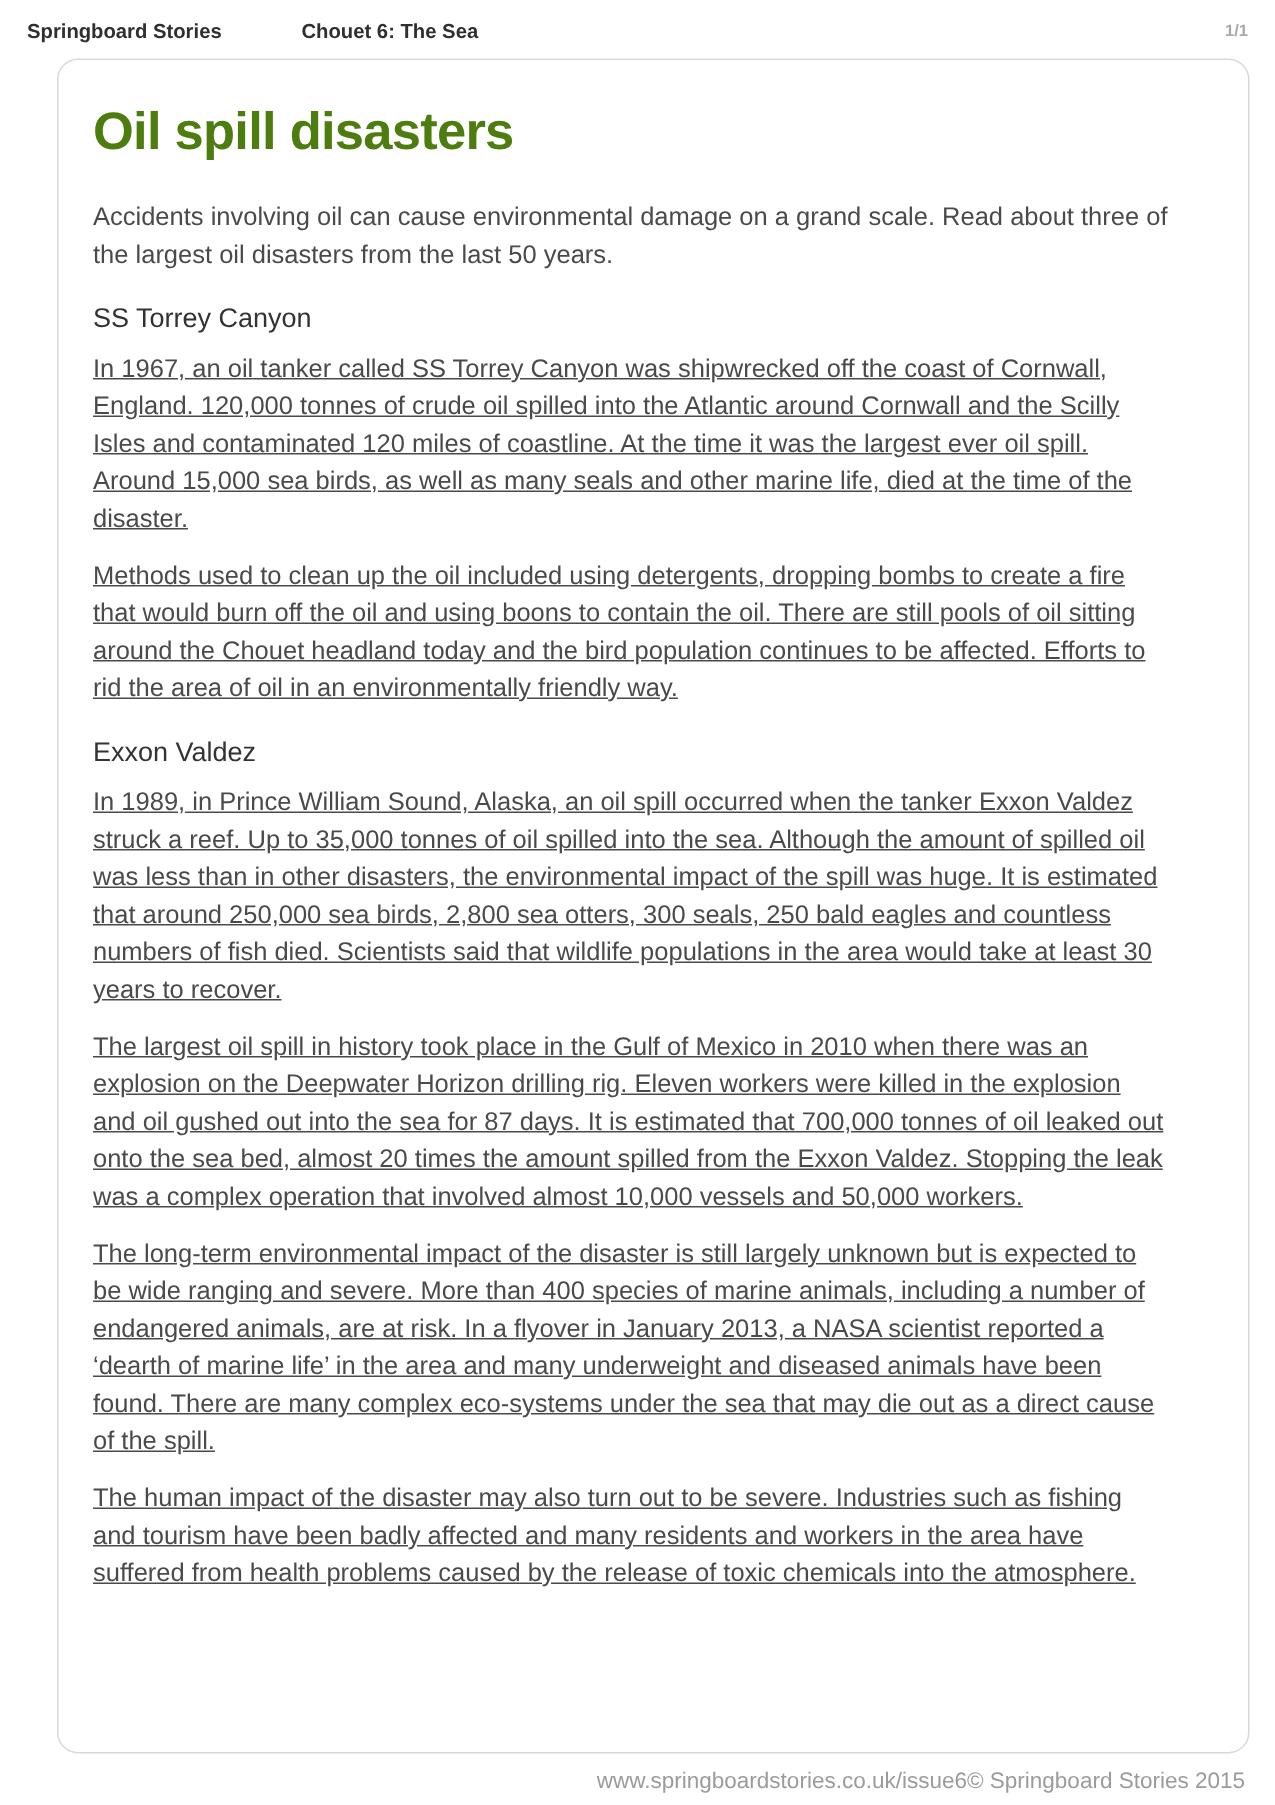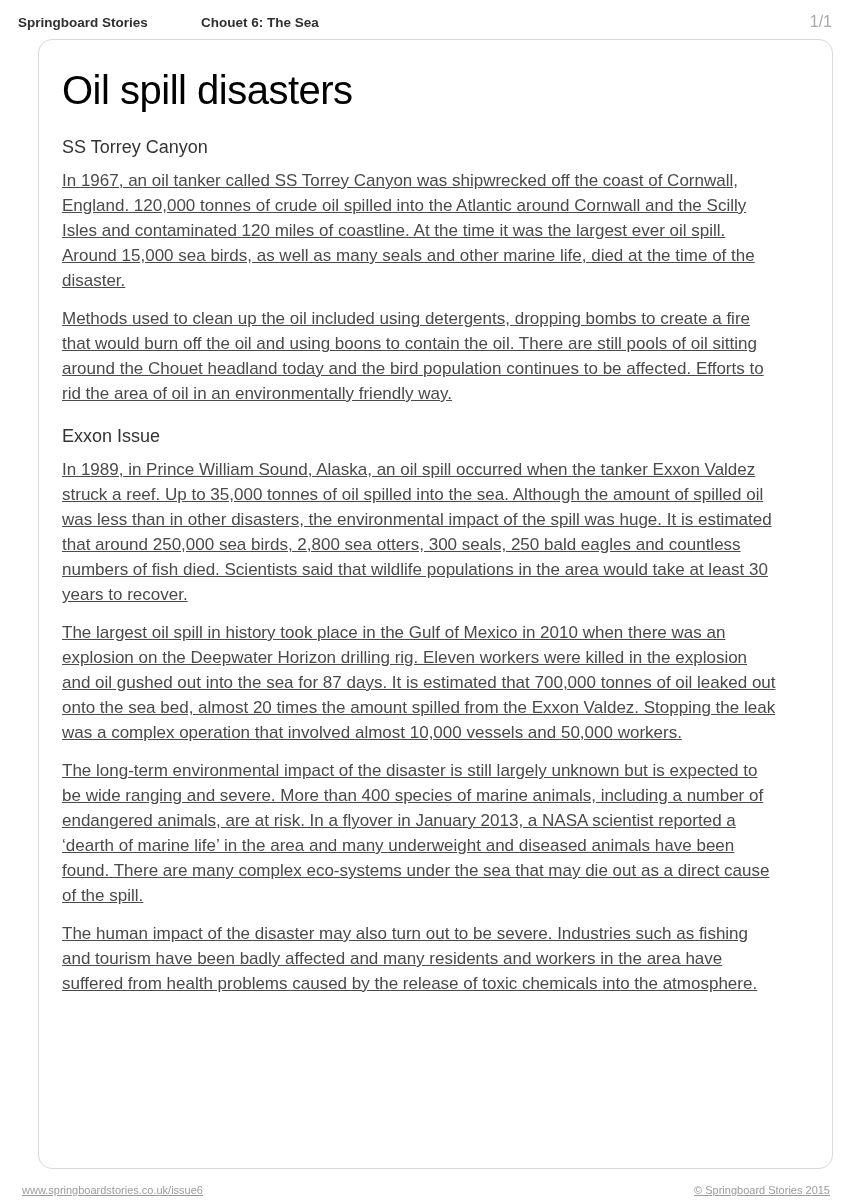--- a/index.html
+++ b/index.html
@@ -18,44 +18,44 @@
     display: flex;
     align-items: center;
     padding: 13px 18px 0 18px;
     font-size: 13.5px;
     font-weight: bold;
     color: #2f2f2f;
   }
   .page-header .brand { width: 183px; }
   .page-header .issue { flex: 1; }
   .page-header .page-indicator {
-    font-weight: normal;
-    font-size: 16px;
+    font-weight: bold;
+    font-size: 11px;
     color: #a9a9a9;
   }
 
   
   .content-card {
     position: absolute;
     top: 39px;
     left: 38px;
     right: 17px;
     bottom: 34px;
     border: 1px solid #d9d9d9;
     border-radius: 14px;
     background: #ffffff;
     padding: 20px 52px 0 23px;
     overflow: hidden;
   }
 
   .article-title {
-    font-size: 40px;
-    font-weight: 400;
+    font-size: 35px;
+    font-weight: 700;
     letter-spacing: -0.5px;
-    color: #000000;
+    color: #4d7c0f;
     margin: 8px 0 24px 0;
   }
 
   .intro {
     font-size: 17px;
     line-height: 25px;
     color: #4a4a4a;
     margin-bottom: 18px;
   }
 
@@ -74,48 +74,48 @@
     text-decoration: underline;
   }
 
   
   .page-footer {
     position: absolute;
     left: 0;
     right: 0;
     bottom: 7px;
     display: flex;
-    justify-content: space-between;
+    justify-content: flex-end;
     padding: 0 20px 0 22px;
-    font-size: 11px;
+    font-size: 15px;
     color: #9b9b9b;
-    text-decoration: underline;
   }
 </style>
 </head>
 <body>
 
 <div class="page-header">
   <span class="brand">Springboard Stories</span>
   <span class="issue">Chouet 6: The Sea</span>
   <span class="page-indicator">1/1</span>
 </div>
 
 <div class="content-card">
   <h1 class="article-title">Oil spill disasters</h1>
 
+  <p class="intro">Accidents involving oil can cause environmental damage on a grand scale. Read about three of the largest oil disasters from the last 50 years.</p>
 
   <div class="section">
     <h2 class="section-heading">SS Torrey Canyon</h2>
     <p class="body-paragraph">In 1967, an oil tanker called SS Torrey Canyon was shipwrecked off the coast of Cornwall, England. 120,000 tonnes of crude oil spilled into the Atlantic around Cornwall and the Scilly Isles and contaminated 120 miles of coastline. At the time it was the largest ever oil spill. Around 15,000 sea birds, as well as many seals and other marine life, died at the time of the disaster.</p>
     <p class="body-paragraph">Methods used to clean up the oil included using detergents, dropping bombs to create a fire that would burn off the oil and using boons to contain the oil. There are still pools of oil sitting around the Chouet headland today and the bird population continues to be affected. Efforts to rid the area of oil in an environmentally friendly way.</p>
   </div>
 
   <div class="section">
-    <h2 class="section-heading">Exxon Issue</h2>
+    <h2 class="section-heading">Exxon Valdez</h2>
     <p class="body-paragraph">In 1989, in Prince William Sound, Alaska, an oil spill occurred when the tanker Exxon Valdez struck a reef. Up to 35,000 tonnes of oil spilled into the sea. Although the amount of spilled oil was less than in other disasters, the environmental impact of the spill was huge. It is estimated that around 250,000 sea birds, 2,800 sea otters, 300 seals, 250 bald eagles and countless numbers of fish died. Scientists said that wildlife populations in the area would take at least 30 years to recover.</p>
   </div>
 
   <div class="section">
     <p class="body-paragraph">The largest oil spill in history took place in the Gulf of Mexico in 2010 when there was an explosion on the Deepwater Horizon drilling rig. Eleven workers were killed in the explosion and oil gushed out into the sea for 87 days. It is estimated that 700,000 tonnes of oil leaked out onto the sea bed, almost 20 times the amount spilled from the Exxon Valdez. Stopping the leak was a complex operation that involved almost 10,000 vessels and 50,000 workers.</p>
     <p class="body-paragraph">The long-term environmental impact of the disaster is still largely unknown but is expected to be wide ranging and severe. More than 400 species of marine animals, including a number of endangered animals, are at risk. In a flyover in January 2013, a NASA scientist reported a ‘dearth of marine life’ in the area and many underweight and diseased animals have been found. There are many complex eco-systems under the sea that may die out as a direct cause of the spill.</p>
     <p class="body-paragraph">The human impact of the disaster may also turn out to be severe. Industries such as fishing and tourism have been badly affected and many residents and workers in the area have suffered from health problems caused by the release of toxic chemicals into the atmosphere.</p>
   </div>
 </div>
 

